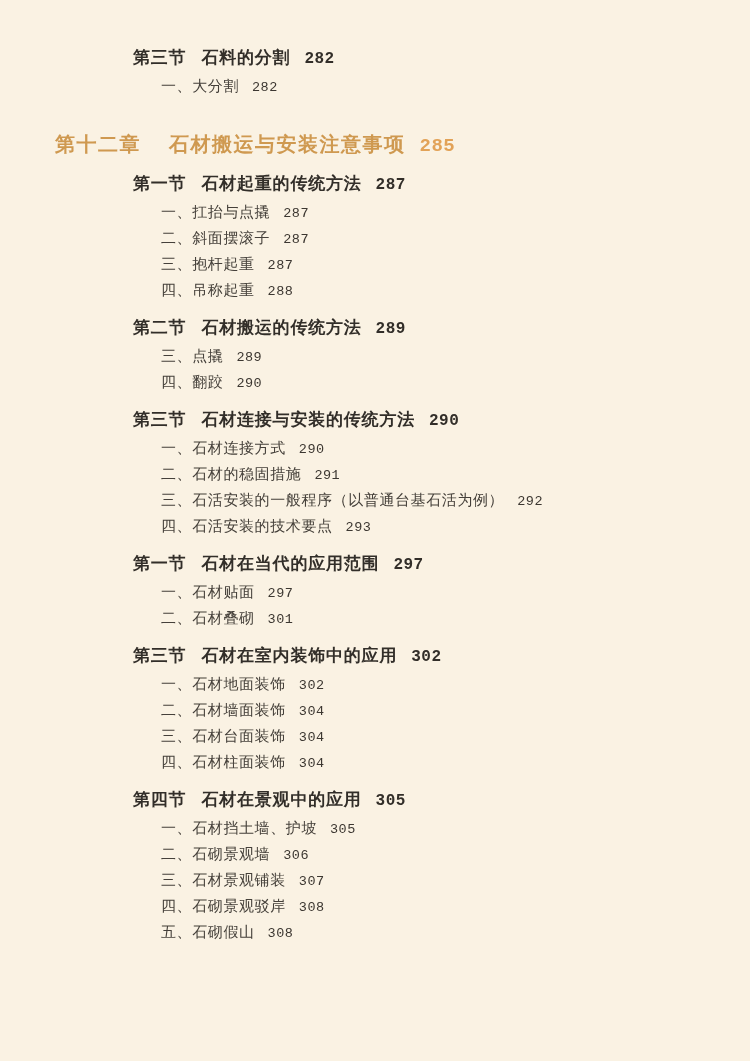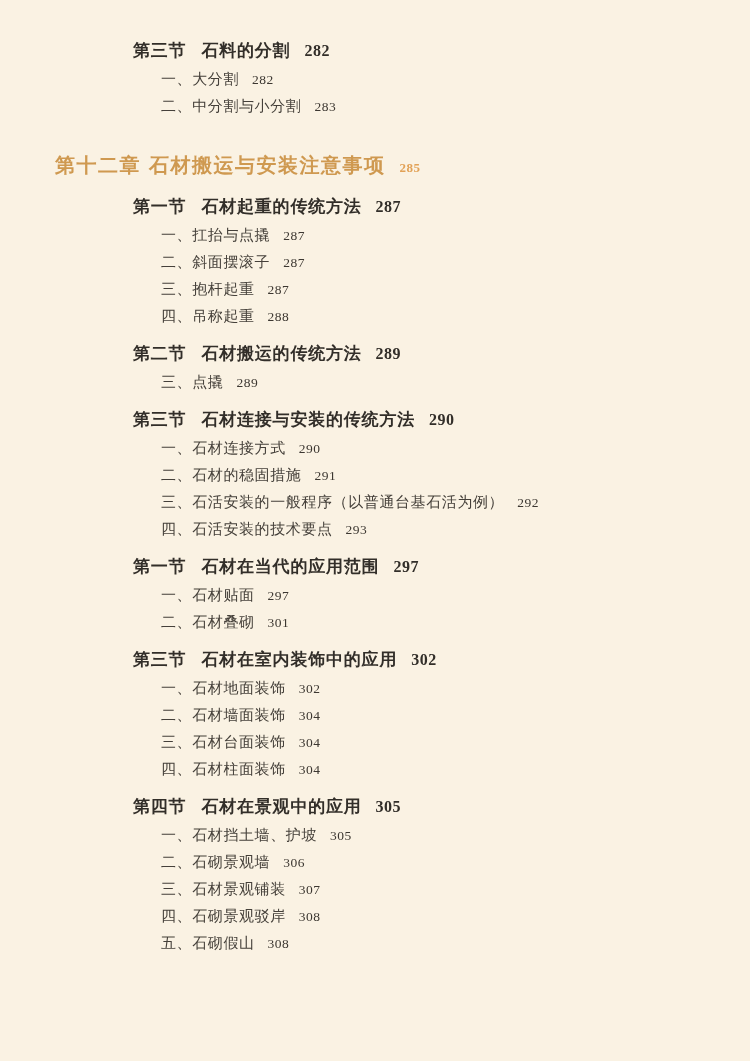--- a/index.html
+++ b/index.html
@@ -12,38 +12,39 @@
   html,body{margin:0;padding:0;}
   body{
     width:750px;height:1061px;
     background:var(--bg);
     font-family:"Liberation Serif","DejaVu Serif",serif;
     overflow:hidden;
   }
   .page{
     box-sizing:border-box;
     width:750px;height:1061px;
-    padding:27px 20px 0 55px;
+    padding:35px 20px 0 55px;
+    font-family:Liberation Mono, monospace;
   }
   .row{white-space:nowrap;}
   .row .label{display:inline-block;}
   .row .page-num{display:inline-block;}
 
   .chapter{
     margin:30px 0 8px 0;
     line-height:30px;
     font-size:20px;
     font-weight:bold;
     color:var(--chapter);
     letter-spacing:1.5px;
   }
-  .chapter .label{margin-right:8px;}
+  .chapter .label{margin-right:28px;}
   .chapter .page-num{
     margin-left:14px;
-    font-size:13px;
+    font-size:19px;
     letter-spacing:0.5px;
     color:var(--chapter-num);
   }
 
   .section{
     margin:10px 0 2px 78px;
     line-height:27px;
     font-size:17px;
     font-weight:bold;
     color:var(--section);
@@ -70,29 +71,29 @@
     color:#3c3731;
   }
 </style>
 </head>
 <body>
 
 <div class="page">
   <div id="toc">
       <div class="row section"><span class="label">第三节</span><span class="title">石料的分割</span><span class="page-num">282</span></div>
       <div class="row item"><span class="title">一、大分割</span><span class="page-num">282</span></div>
-      <div class="row item"><span class="title">二、中分割与小分割</span><span class="page-num">283</span></div>
       <div class="row chapter"><span class="label">第十二章</span><span class="title">石材搬运与安装注意事项</span><span class="page-num">285</span></div>
       <div class="row section"><span class="label">第一节</span><span class="title">石材起重的传统方法</span><span class="page-num">287</span></div>
       <div class="row item"><span class="title">一、扛抬与点撬</span><span class="page-num">287</span></div>
       <div class="row item"><span class="title">二、斜面摆滚子</span><span class="page-num">287</span></div>
       <div class="row item"><span class="title">三、抱杆起重</span><span class="page-num">287</span></div>
       <div class="row item"><span class="title">四、吊称起重</span><span class="page-num">288</span></div>
       <div class="row section"><span class="label">第二节</span><span class="title">石材搬运的传统方法</span><span class="page-num">289</span></div>
       <div class="row item"><span class="title">三、点撬</span><span class="page-num">289</span></div>
+      <div class="row item"><span class="title">四、翻跤</span><span class="page-num">290</span></div>
       <div class="row section"><span class="label">第三节</span><span class="title">石材连接与安装的传统方法</span><span class="page-num">290</span></div>
       <div class="row item"><span class="title">一、石材连接方式</span><span class="page-num">290</span></div>
       <div class="row item"><span class="title">二、石材的稳固措施</span><span class="page-num">291</span></div>
       <div class="row item"><span class="title">三、石活安装的一般程序（以普通台基石活为例）</span><span class="page-num">292</span></div>
       <div class="row item"><span class="title">四、石活安装的技术要点</span><span class="page-num">293</span></div>
       <div class="row section"><span class="label">第一节</span><span class="title">石材在当代的应用范围</span><span class="page-num">297</span></div>
       <div class="row item"><span class="title">一、石材贴面</span><span class="page-num">297</span></div>
       <div class="row item"><span class="title">二、石材叠砌</span><span class="page-num">301</span></div>
       <div class="row section"><span class="label">第三节</span><span class="title">石材在室内装饰中的应用</span><span class="page-num">302</span></div>
       <div class="row item"><span class="title">一、石材地面装饰</span><span class="page-num">302</span></div>

